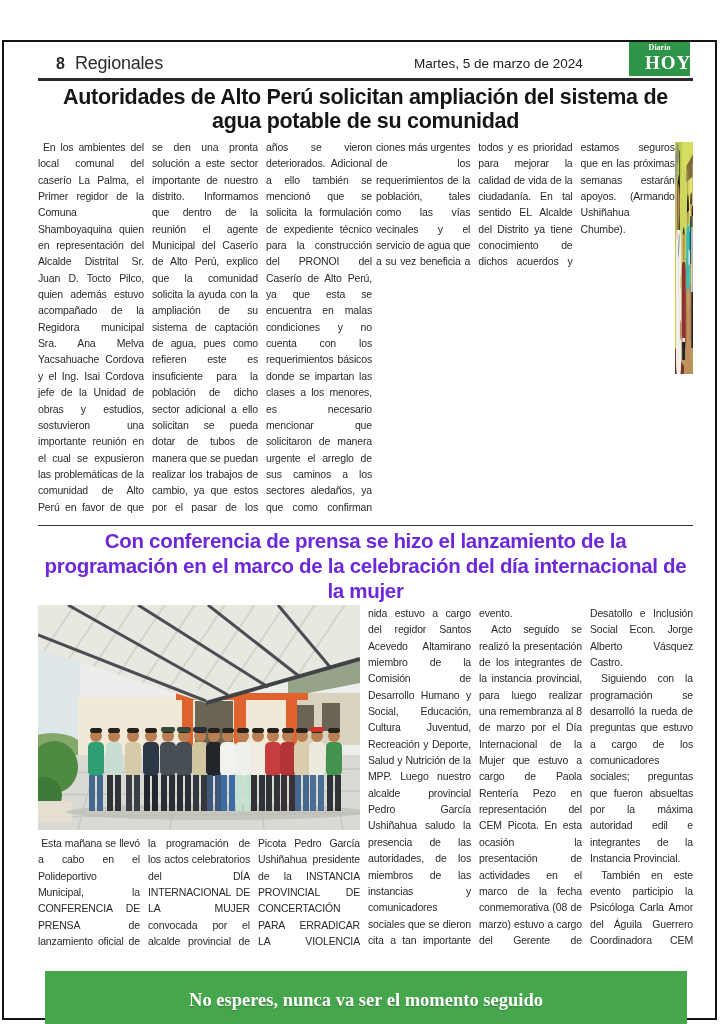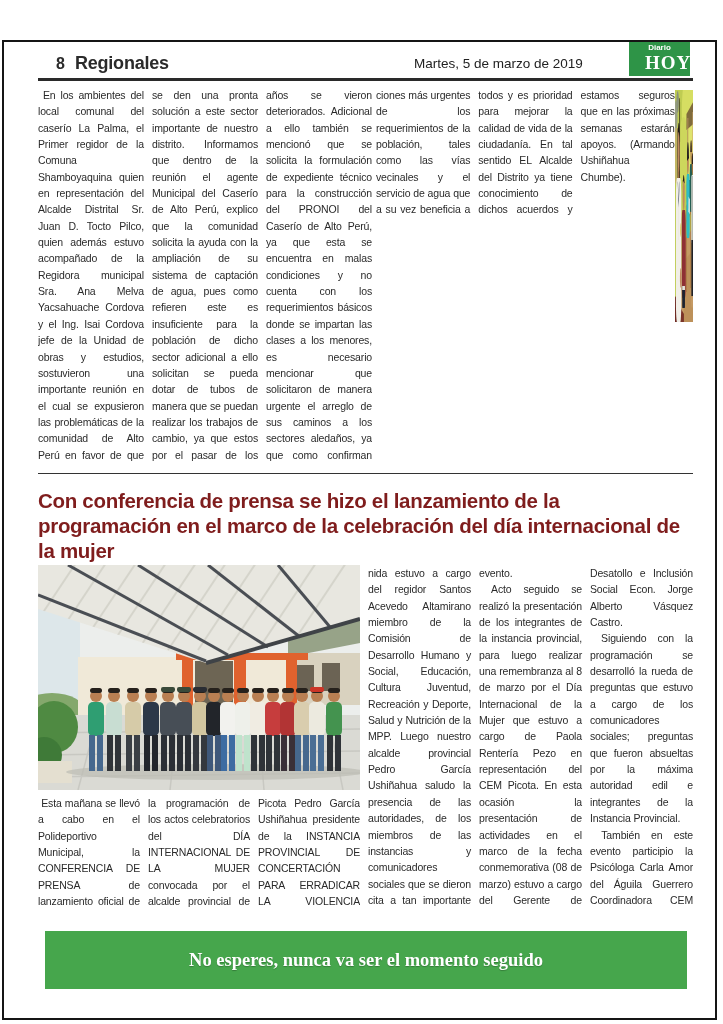--- a/index.html
+++ b/index.html
@@ -9,32 +9,32 @@
   }
   .page-frame{
     position:absolute;left:2px;top:40px;width:715px;height:980px;
     border:2px solid #151515;box-sizing:border-box;pointer-events:none;
   }
   .content{position:absolute;left:38px;top:42px;width:655px;}
   
   .header{position:relative;height:36px;}
   .header-left{position:absolute;left:18px;bottom:4px;display:flex;align-items:baseline;gap:10px;}
   .pagenum{font-size:16px;font-weight:bold;color:#2b2b2b;}
-  .section{font-size:18px;font-weight:bold;color:#2b2b2b;letter-spacing:-0.2px;}
+  .section{font-size:18px;font-weight:normal;color:#2b2b2b;letter-spacing:-0.2px;}
   .date{position:absolute;left:376px;bottom:7px;font-size:13.5px;color:#222;}
   .logo{position:absolute;right:3px;top:0px;width:61px;height:34px;background:#2e9447;
         color:#fff;text-align:center;box-sizing:border-box;padding-top:2px;}
-  .logo-top{font-size:8px;font-weight:bold;line-height:8px;}
+  .logo-top{font-size:8px;font-weight:bold;line-height:8px;font-family:Liberation Serif, serif;}
   .logo-main{font-family:"Liberation Serif",serif;font-weight:bold;font-size:19px;line-height:21px;letter-spacing:1px;padding-left:16px;}
   .header-rule{border:0;border-top:3px solid #2a2a2a;margin:0;}
   
   .headline1{margin-top:4px;text-align:center;font-size:21.5px;font-weight:bold;
              line-height:24px;color:#161616;letter-spacing:-0.3px;}
-  .headline2{margin-top:14px;font-size:20.5px;font-weight:bold;
-             line-height:25px;color:#7f1d1d;letter-spacing:-0.3px;}
+  .headline2{margin-top:2px;text-align:center;font-size:20.5px;font-weight:bold;
+             line-height:25px;color:#6d28d9;letter-spacing:-0.3px;}
   .divider{border:0;border-top:1.5px solid #333;margin:4px 0 2px 0;}
   
   .bodytext{
     font-size:10.5px;line-height:16.35px;text-align:justify;color:#2a2a2a;
     letter-spacing:-0.15px;white-space:pre-line;hyphens:auto;-webkit-hyphens:auto;
     overflow-wrap:break-word;
   }
   
   .article1{display:flex;gap:4px;margin-top:6px;height:382px;}
   .a1-left{width:334px;height:382px;column-count:3;column-gap:8px;column-fill:auto;overflow:hidden;}
@@ -62,28 +62,29 @@
 
 <div class="page-frame"></div>
 
 <div class="content">
 
   <div class="header">
     <div class="header-left">
       <span class="pagenum">8</span>
       <span class="section">Regionales</span>
     </div>
-    <span class="date">Martes, 5 de marzo de 2019</span>
+    <span class="date">Martes, 5 de marzo de 2024</span>
     <div class="logo">
       <div class="logo-top">Diario</div>
       <div class="logo-main">HOY</div>
     </div>
   </div>
   <hr class="header-rule">
 
+  <div class="headline1">Autoridades de Alto Perú solicitan ampliación del sistema de agua potable de su comunidad</div>
 
   <div class="article1">
     <div class="a1-left bodytext">&nbsp;En los ambientes del local comunal del caserío La Palma, el Primer regidor de la Comuna Shamboyaquina quien en representación del Alcalde Distrital Sr. Juan D. Tocto Pilco, quien además estuvo acompañado de la Regidora municipal Sra. Ana Melva Yacsahuache Cordova y el Ing. Isai Cordova jefe de la Unidad de obras y estudios, sostuvieron una importante reunión en el cual se expusieron las problemáticas de la comunidad de Alto Perú en favor de que se den una pronta solución a este sector importante de nuestro distrito. Informamos que dentro de la reunión el agente Municipal del Caserío de Alto Perú, explico que la comunidad solicita la ayuda con la ampliación de su sistema de captación de agua, pues como refieren este es insuficiente para la población de dicho sector adicional a ello solicitan se pueda dotar de tubos de manera que se puedan realizar los trabajos de cambio, ya que estos por el pasar de los años se vieron deteriorados. Adicional a ello también se mencionó que se solicita la formulación de expediente técnico para la construcción del PRONOI del Caserío de Alto Perú, ya que esta se encuentra en malas condiciones y no cuenta con los requerimientos básicos donde se impartan las clases a los menores, es necesario mencionar que solicitaron de manera urgente el arreglo de sus caminos a los sectores aledaños, ya que como confirman por las constantes lluvias estas se encuentran en mal estado de tal manera también afecta a un puente principal que es utilizado como vía principal de acceso a la comunidad. Nuestro representante de la comuna en su intervención se comprometió a gestionar en los próximos meses las ac-</div>
     <div class="a1-right">
       <div class="a1-right-text bodytext">ciones más urgentes de los requerimientos de la población, tales como las vías vecinales y el servicio de agua que a su vez beneficia a todos y es prioridad para mejorar la calidad de vida de la ciudadanía. En tal sentido EL Alcalde del Distrito ya tiene conocimiento de dichos acuerdos y estamos seguros que en las próximas semanas estarán apoyos. (Armando Ushiñahua Chumbe).</div>
       <div class="photo1">
         <svg viewBox="0 0 318 232" preserveAspectRatio="none">
           <rect width="318" height="232" fill="#bfcc52"></rect>
           <ellipse cx="240" cy="20" rx="120" ry="40" fill="#d6de62"></ellipse>
           <ellipse cx="150" cy="62" rx="90" ry="35" fill="#cdd75c"></ellipse>

